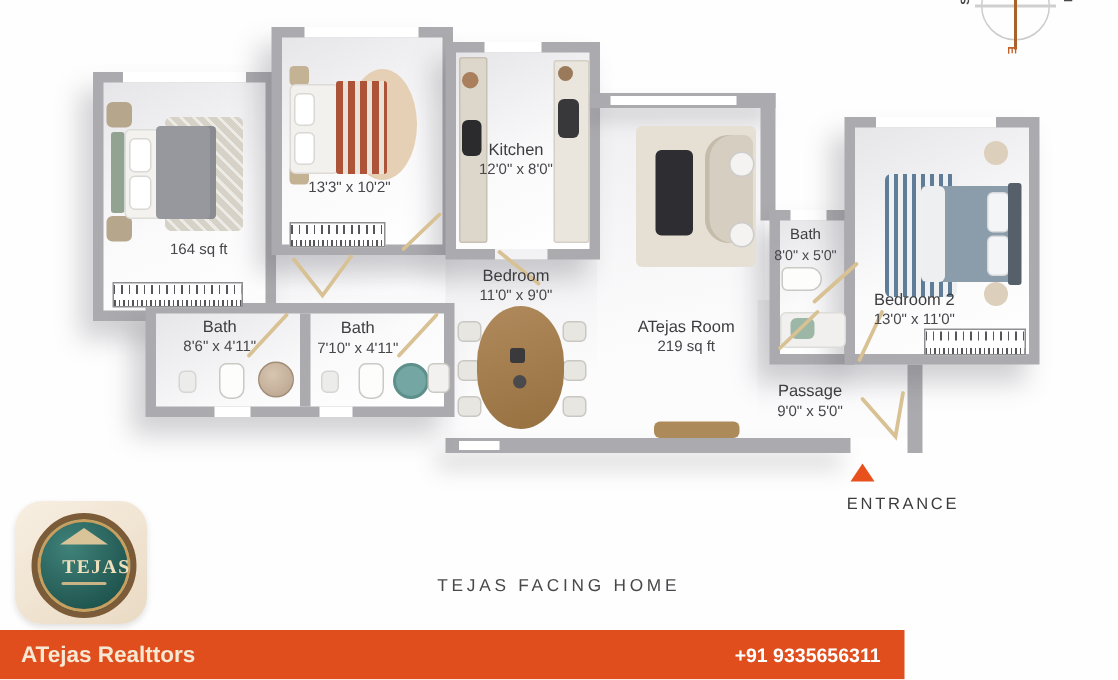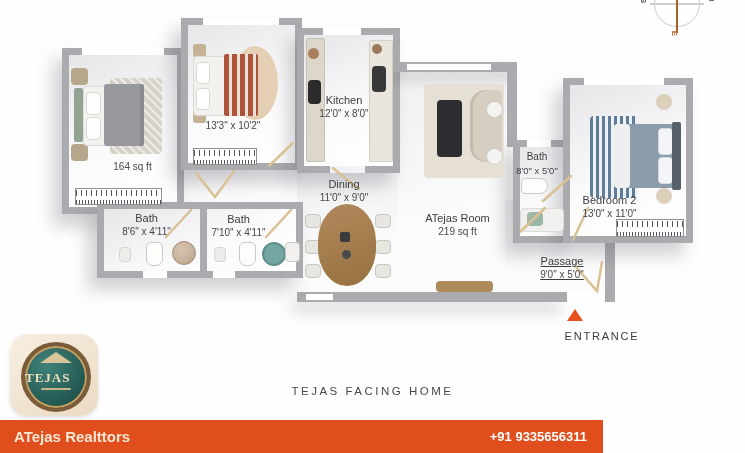--- a/index.html
+++ b/index.html
@@ -40,21 +40,21 @@
   .footer .name{position:absolute;left:14px;top:0;line-height:33px;font-size:15px;font-weight:700;color:#f6e8d3;}
   .footer .phone{position:absolute;right:16px;top:0;line-height:33px;font-size:13px;font-weight:700;color:#ffffff;}
   
   .logo{position:absolute;left:10px;top:334px;width:88px;height:82px;border-radius:18px;
     background:linear-gradient(145deg,#f8efe2,#e9dac3);box-shadow:0 2px 4px rgba(0,0,0,.12);}
   .logo .badge{position:absolute;left:11px;top:8px;width:62px;height:62px;border-radius:50%;
     border:4px solid #7c5c38;background:radial-gradient(circle at 35% 30%,#3f827a,#1f544e 75%);
     box-shadow:inset 0 0 0 2px #c99f5f;}
   .logo .roof{position:absolute;left:15px;top:6px;width:0;height:0;
     border-left:16px solid transparent;border-right:16px solid transparent;border-bottom:11px solid #d9c49a;}
-  .logo .txt{position:absolute;left:0;top:24px;width:100%;text-align:left;
+  .logo .txt{position:absolute;left:0;top:24px;width:100%;text-align:right;
     font-family:"Liberation Serif",serif;font-weight:700;font-size:13px;color:#efe0bd;letter-spacing:1px;}
   .logo .underline{position:absolute;left:16px;top:42px;width:30px;height:2px;background:#c9b488;border-radius:2px;}
 </style>
 </head>
 <body>
 
 <div class="stage">
 
   <div class="openfloor" style="left:184px;top:170px;width:115px;height:34px;"></div>
   <div class="openfloor" style="left:297px;top:170px;width:110px;height:122px;"></div>
@@ -186,21 +186,21 @@
     <div class="rdims">164 sq ft</div>
   </div>
   <div class="lbl" style="left:175px;top:119px;width:116px;">
     <div class="rdims">13'3" x 10'2"</div>
   </div>
   <div class="lbl" style="left:299px;top:93px;width:90px;">
     <div class="rname">Kitchen</div>
     <div class="rdims">12'0" x 8'0"</div>
   </div>
   <div class="lbl" style="left:296px;top:177px;width:96px;">
-    <div class="rname">Dining</div>
+    <div class="rname">Bedroom</div>
     <div class="rdims">11'0" x 9'0"</div>
   </div>
   <div class="lbl" style="left:104px;top:211px;width:85px;">
     <div class="rname">Bath</div>
     <div class="rdims">8'6" x 4'11"</div>
   </div>
   <div class="lbl" style="left:196px;top:212px;width:85px;">
     <div class="rname">Bath</div>
     <div class="rdims">7'10" x 4'11"</div>
   </div>
@@ -209,21 +209,21 @@
     <div class="rdims">219 sq ft</div>
   </div>
   <div class="lbl" style="left:505px;top:150px;width:64px;">
     <div class="rname" style="font-size:10px;">Bath</div>
     <div class="rdims" style="font-size:9.5px;">8'0" x 5'0"</div>
   </div>
   <div class="lbl" style="left:552px;top:193px;width:115px;">
     <div class="rname">Bedroom 2</div>
     <div class="rdims">13'0" x 11'0"</div>
   </div>
-  <div class="lbl" style="left:517px;top:254px;width:90px;text-decoration:underline;">
+  <div class="lbl" style="left:495px;top:254px;width:90px;">
     <div class="rname">Passage</div>
     <div class="rdims">9'0" x 5'0"</div>
   </div>
 
   <div class="entrance-tri"></div>
   <div class="entrance-lbl">ENTRANCE</div>
 
   <div class="compass">
     <div class="ring"></div>
     <div class="hline"></div>

